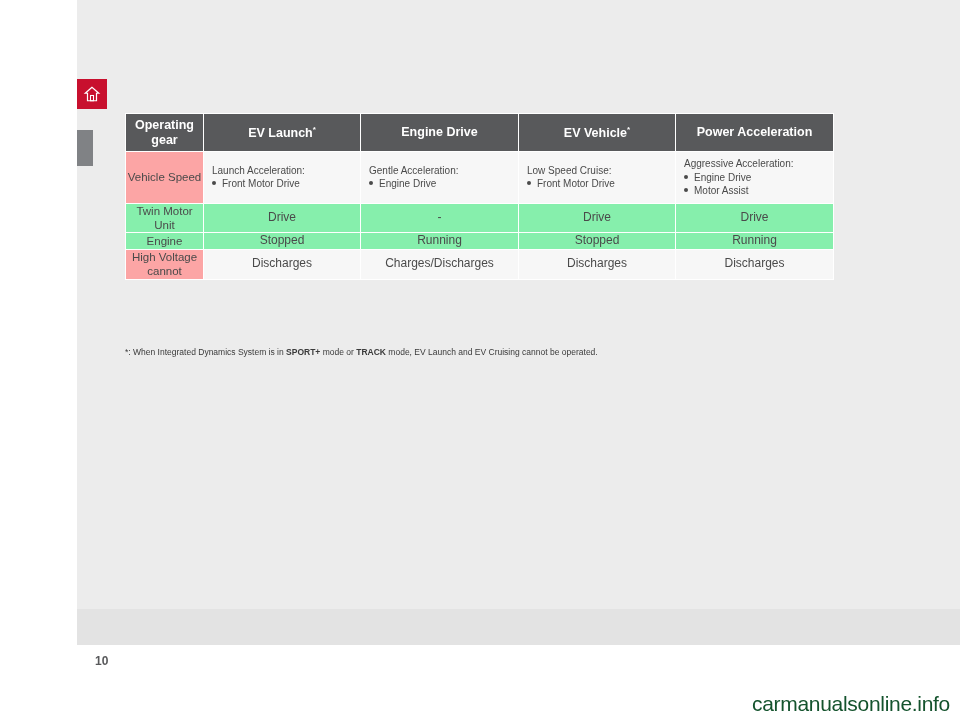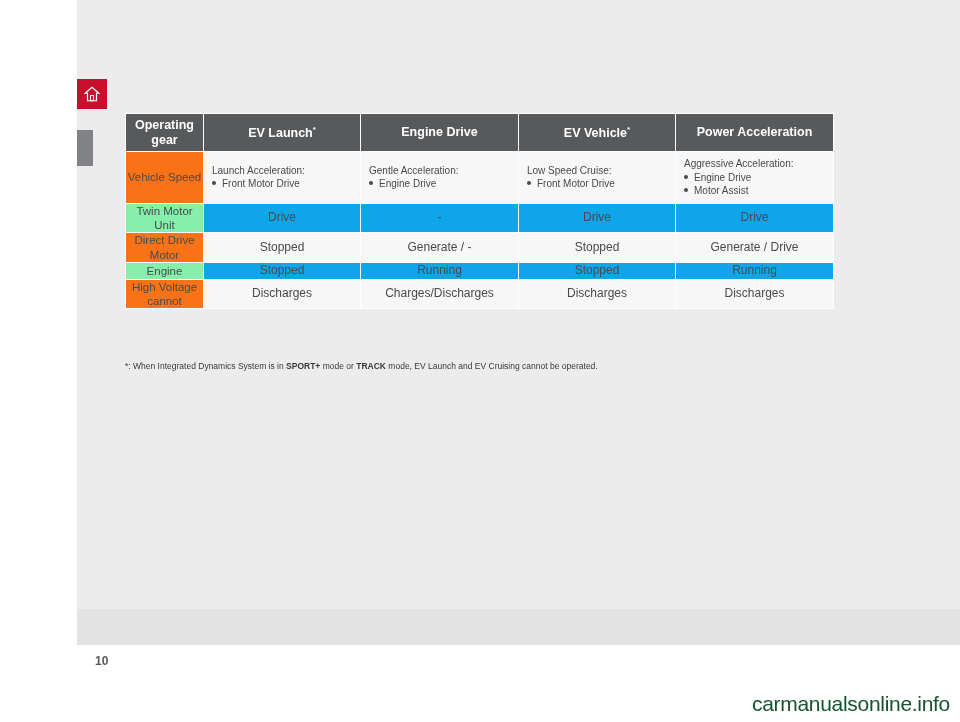--- a/index.html
+++ b/index.html
@@ -69,37 +69,37 @@
     font-size: 12.5px;
     font-weight: bold;
     text-align: center;
     height: 37px;
     padding: 3px 4px;
     line-height: 1.15;
   }
   thead th sup { font-size: 8px; font-weight: bold; vertical-align: super; }
 
   td.rowhead {
-    background: #f97316;
+    background: #fca5a5;
     color: #4a4a4a;
     font-size: 11.5px;
     text-align: center;
     line-height: 1.25;
     padding: 5px 3px;
   }
   td.cell {
     background: #f7f7f7;
     color: #4a4a4a;
     font-size: 12px;
     text-align: center;
     padding: 6px 6px;
     line-height: 1.3;
   }
   tr.alt td.rowhead { background: #86efac; }
-  tr.alt td.cell { background: #0ea5e9; }
+  tr.alt td.cell { background: #86efac; }
 
   td.cell.left {
     text-align: left;
     font-size: 10px;
     line-height: 1.35;
     padding: 5px 8px;
   }
   .bullet-line {
     display: block;
     padding-left: 10px;
@@ -117,21 +117,21 @@
   }
   .footnotes {
     position: absolute;
     left: 125px;
     top: 346px;
     width: 760px;
     font-size: 8.5px;
     color: #3a3a3a;
     line-height: 1.55;
   }
-  .footnotes .fn { white-space: nowrap; margin-top: 14px; }
+  .footnotes .fn { white-space: nowrap; }
   .footnotes b { font-weight: bold; }
   .gearbox {
     display: inline-block;
     border: 1px solid #3a3a3a;
     border-radius: 2px;
     padding: 0px 3px;
     font-weight: bold;
     font-size: 8px;
     line-height: 1.2;
     margin: 0 2px;
@@ -219,27 +219,20 @@
         <span class="bullet-line"><span class="dot"></span><span>Motor Assist</span></span>
       </td>
     </tr>
     <tr class="alt">
       <td class="rowhead">Twin Motor Unit</td>
       <td class="cell">Drive</td>
       <td class="cell">-</td>
       <td class="cell">Drive</td>
       <td class="cell">Drive</td>
     </tr>
-    <tr>
-      <td class="rowhead">Direct Drive Motor</td>
-      <td class="cell">Stopped</td>
-      <td class="cell">Generate / -</td>
-      <td class="cell">Stopped</td>
-      <td class="cell">Generate / Drive</td>
-    </tr>
     <tr class="alt">
       <td class="rowhead">Engine</td>
       <td class="cell">Stopped</td>
       <td class="cell">Running</td>
       <td class="cell">Stopped</td>
       <td class="cell">Running</td>
     </tr>
     <tr>
       <td class="rowhead">High Voltage cannot</td>
       <td class="cell">Discharges</td>

